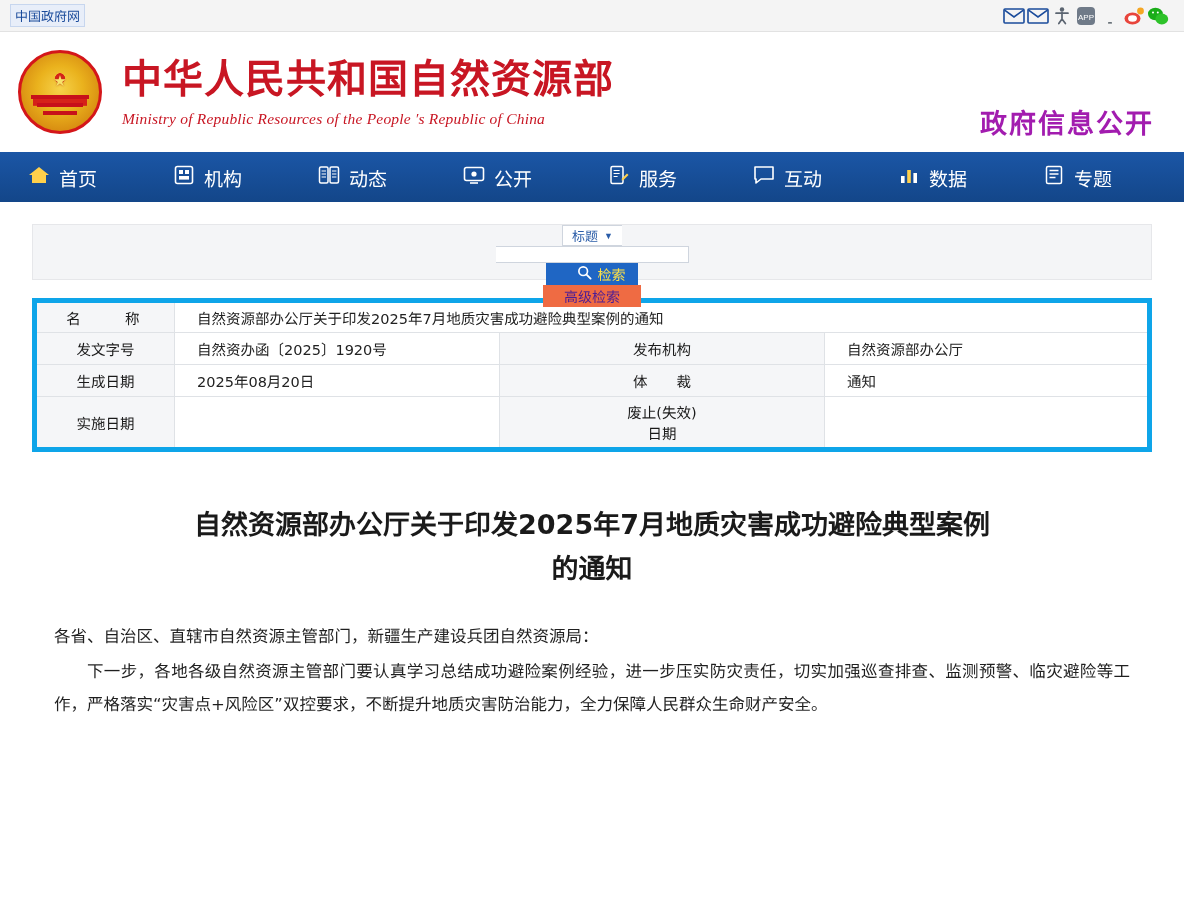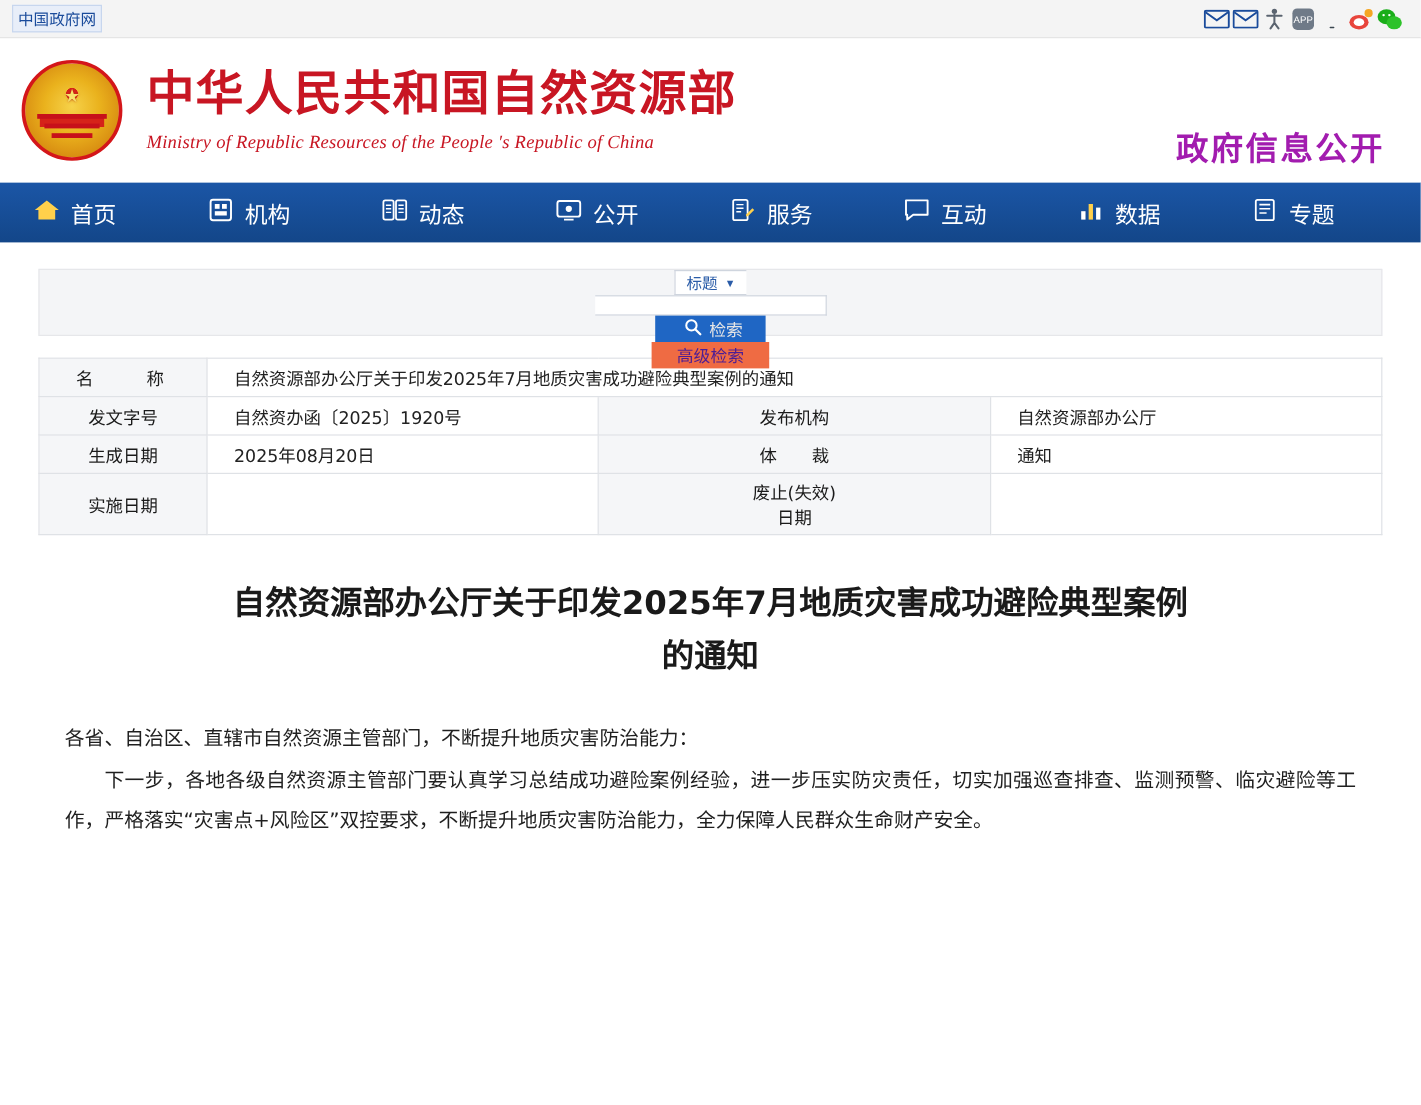--- a/index.html
+++ b/index.html
@@ -180,47 +180,47 @@
     background: #ffffff;
     outline: none;
     font-size: 13px;
     padding: 0 8px;
     color: #333;
   }
   .btn-search {
     height: 32px;
     min-width: 92px;
     background: #1f66c4;
-    color: #e5e5e5;
+    color: #fde047;
     border: none;
     font-size: 14px;
-    display: flex; align-items: center; 
+    display: flex; align-items: center; justify-content: center;
     gap: 6px;
     cursor: pointer;
     font-family: "DejaVu Sans", "Liberation Sans", sans-serif;
     padding-left: 24px;
   }
   .btn-adv {
     height: 32px;
     min-width: 98px;
     background: #ef6b43;
     color: #4c1d95;
     border: none;
     font-size: 14px;
     display: flex; align-items: center; justify-content: center;
     cursor: pointer;
     font-family: "DejaVu Sans", "Liberation Sans", sans-serif;
   }
 
   
   .meta {
-    margin: 18px 32px 0 32px;
+    margin: 18px 32px 15px 32px;
     border-collapse: collapse;
     width: calc(100% - 64px);
-    border: 1px solid #0ea5e9;
+    border: 5px solid #0ea5e9;
     table-layout: fixed;
     font-family: "DejaVu Sans", "Liberation Sans", sans-serif;
   }
   .meta td {
     border: 1px solid #dfe2e6;
     height: 32px;
     font-size: 14.5px;
     color: #222;
     padding: 4px 10px;
     vertical-align: middle;
@@ -445,15 +445,15 @@
       <div>废止(失效)</div>
       <div>日期</div>
     </td>
     <td class="val tall"></td>
   </tr>
 </tbody>
   </table>
 
 <div class="article">
   <h1 class="doc-title">自然资源部办公厅关于印发2025年7月地质灾害成功避险典型案例的通知</h1>
-  <p class="para">各省、自治区、直辖市自然资源主管部门，不断提升地质灾害防治能力：</p>
+  <p class="para">各省、自治区、直辖市自然资源主管部门，新疆生产建设兵团自然资源局：</p>
   <p class="para indent">下一步，各地各级自然资源主管部门要认真学习总结成功避险案例经验，进一步压实防灾责任，切实加强巡查排查、监测预警、临灾避险等工作，严格落实“灾害点+风险区”双控要求，不断提升地质灾害防治能力，全力保障人民群众生命财产安全。</p>
 </div>
 
 </body></html>

